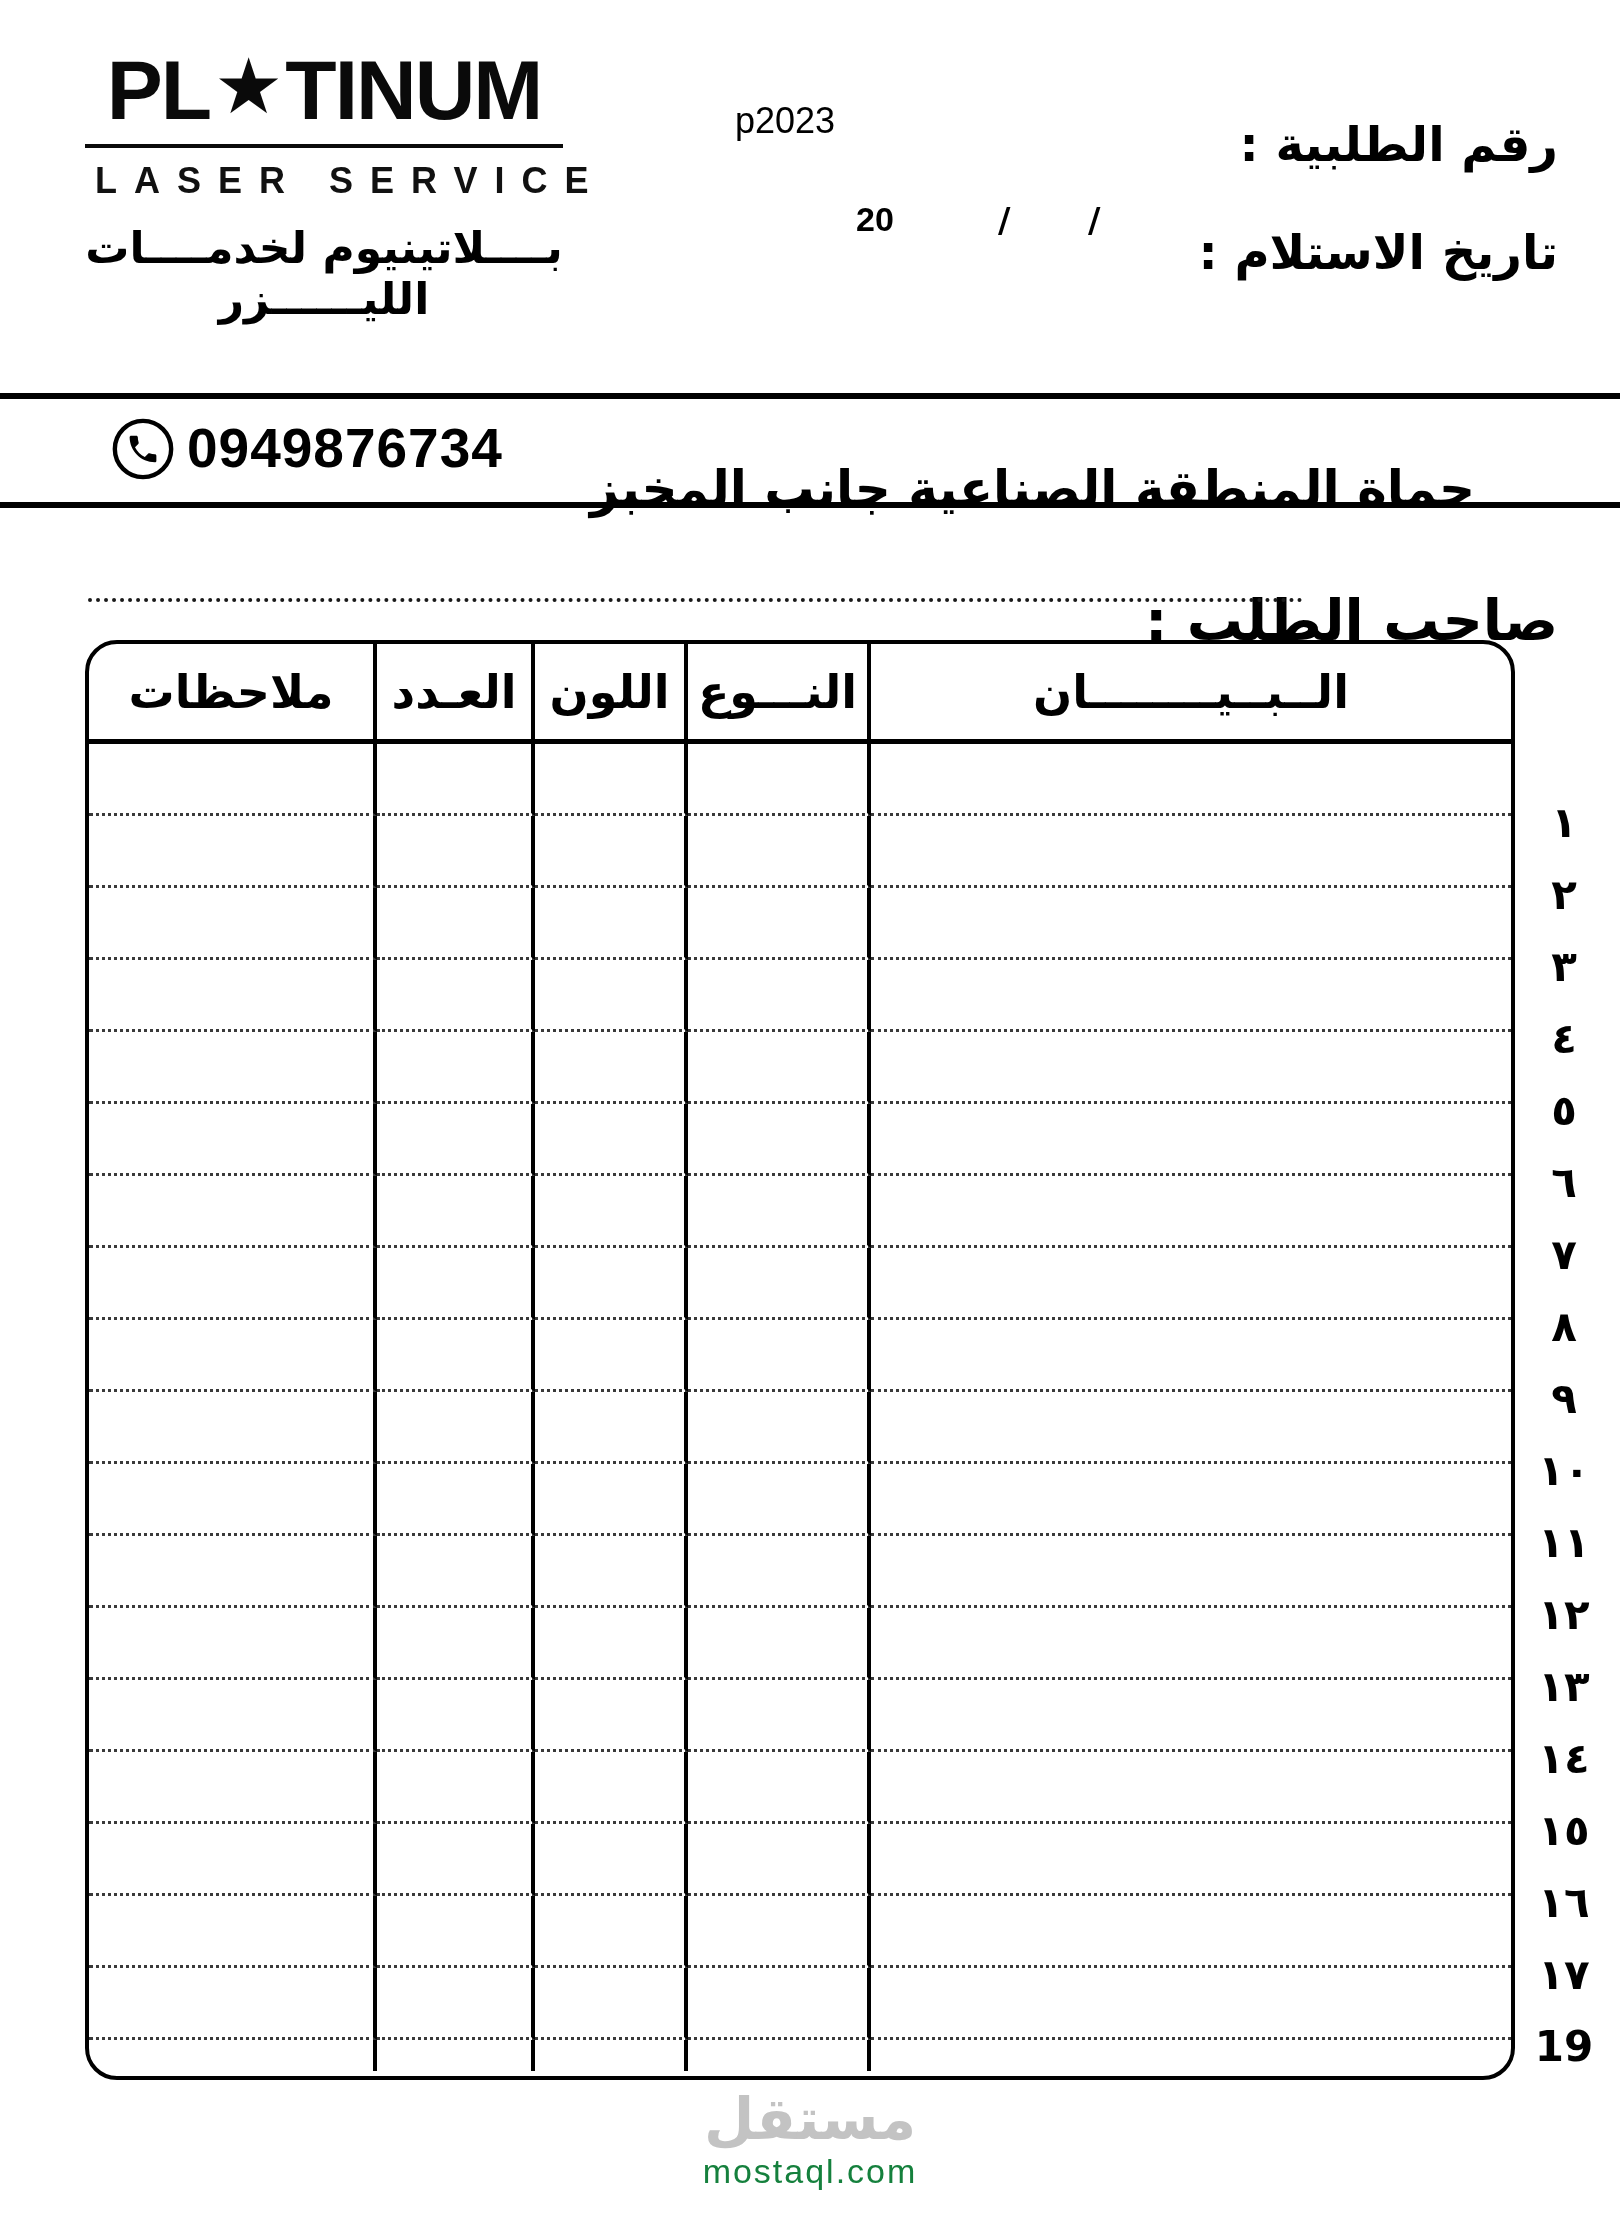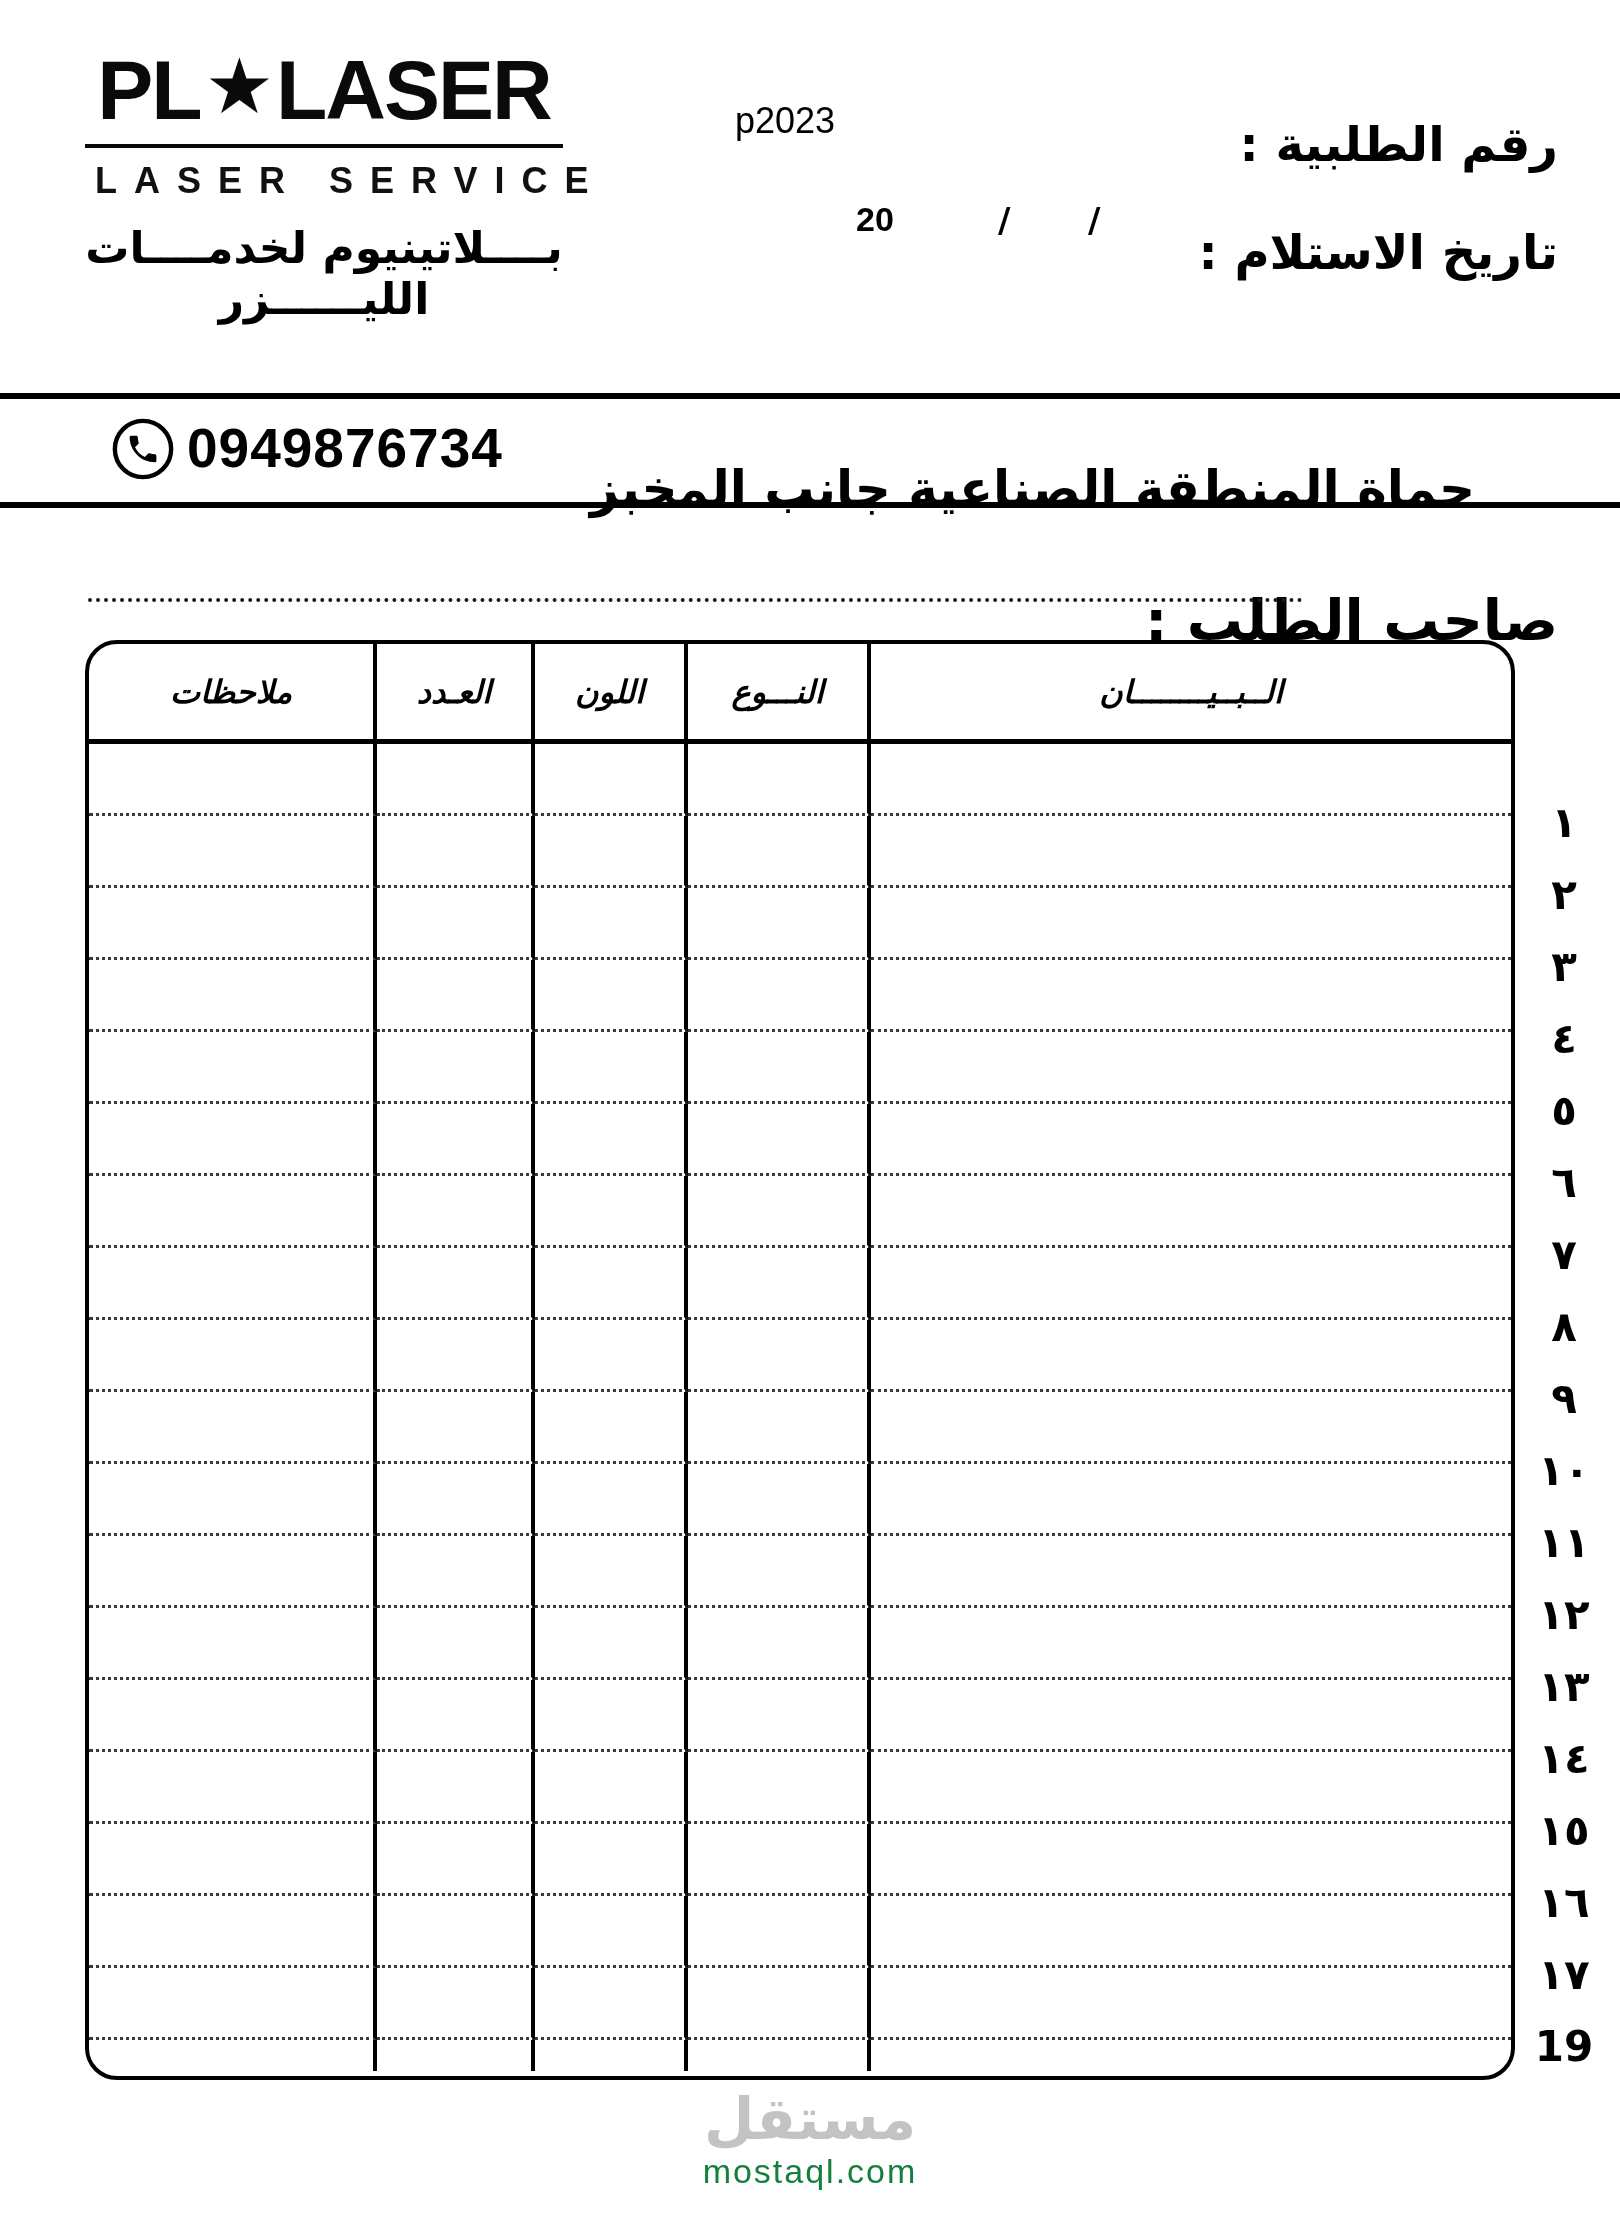--- a/index.html
+++ b/index.html
@@ -58,21 +58,21 @@
   .order-table {
     position: absolute; left: 85px; top: 640px; width: 1430px; height: 1440px;
     border: 4px solid #000; border-radius: 32px; overflow: hidden; background: #fff;
   }
   .thead {
     display: grid; grid-template-columns: 288px 158px 153px 183px 1fr;
     height: 100px; border-bottom: 5px solid #000;
   }
   .th {
     display: flex; align-items: center; justify-content: center;
-    font-size: 32px; font-weight: 700; direction: rtl; font-style: italic;
+    font-size: 46px; font-weight: 700; direction: rtl;
   }
   .th:not(:last-child) { border-right: 4px solid #000; }
   .tbody {
     display: grid; grid-template-columns: 288px 158px 153px 183px 1fr;
     grid-template-rows: repeat(18, 72px) 1fr;
     height: calc(100% - 105px);
   }
   .cell.vr { border-right: 4px solid #000; }
   .cell.dotted { border-bottom: 3px dotted #3a3a3a; }
 
@@ -88,21 +88,21 @@
 </style>
 </head>
 <body>
 
 <div class="page">
 
   <div class="logo">
     <div class="logo-word">
       <span>PL</span>
         <span class="logo-star">★</span>
-        <span>LASER</span>
+        <span>TINUM</span>
     </div>
     <div class="logo-rule"></div>
     <div class="logo-sub">LASER SERVICE</div>
     <div class="logo-ar ar">بــــلاتينيوم لخدمــــات الليــــــزر</div>
   </div>
 
   <div class="order-no-label ar">رقم الطلبية :</div>
   <div class="order-no-value">p2023</div>
   <div class="date-label ar">تاريخ الاستلام :</div>
   <span class="date-slash-1">/</span>

